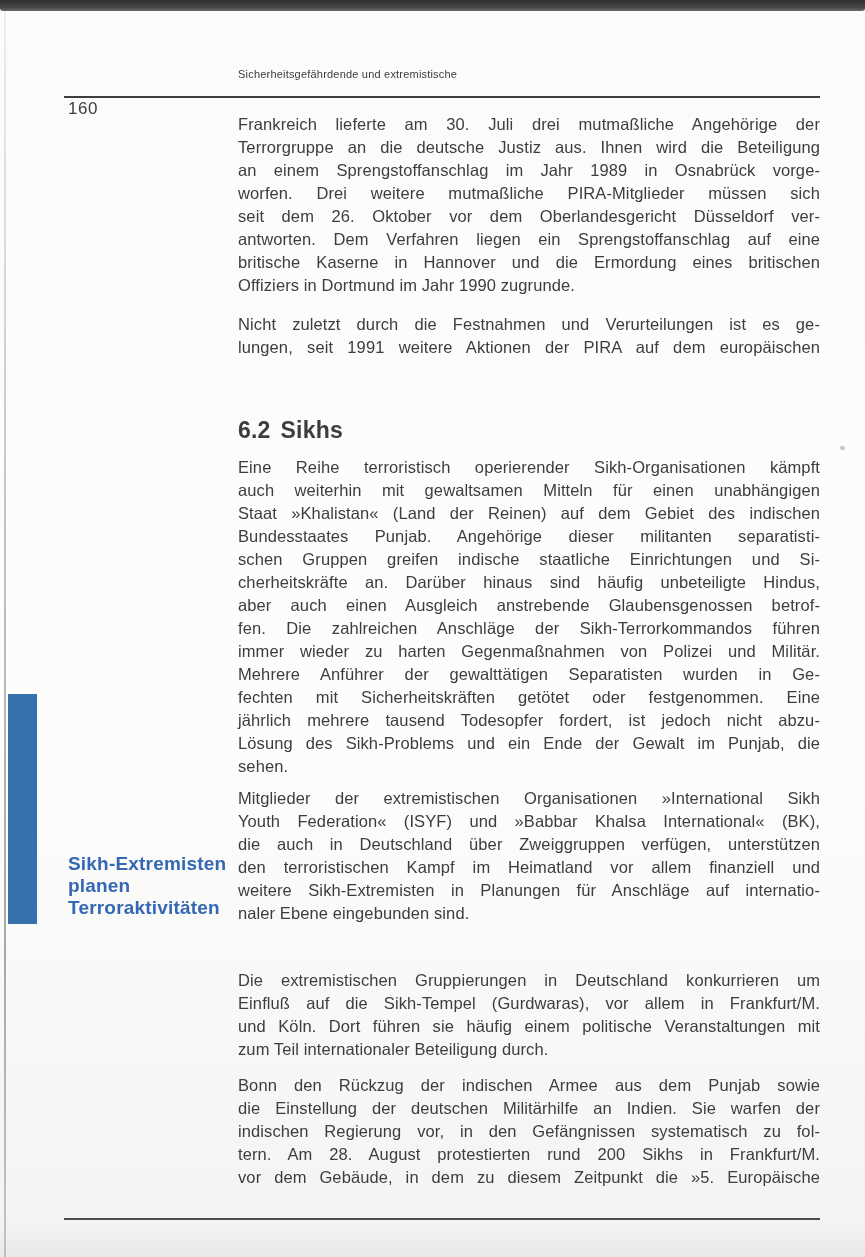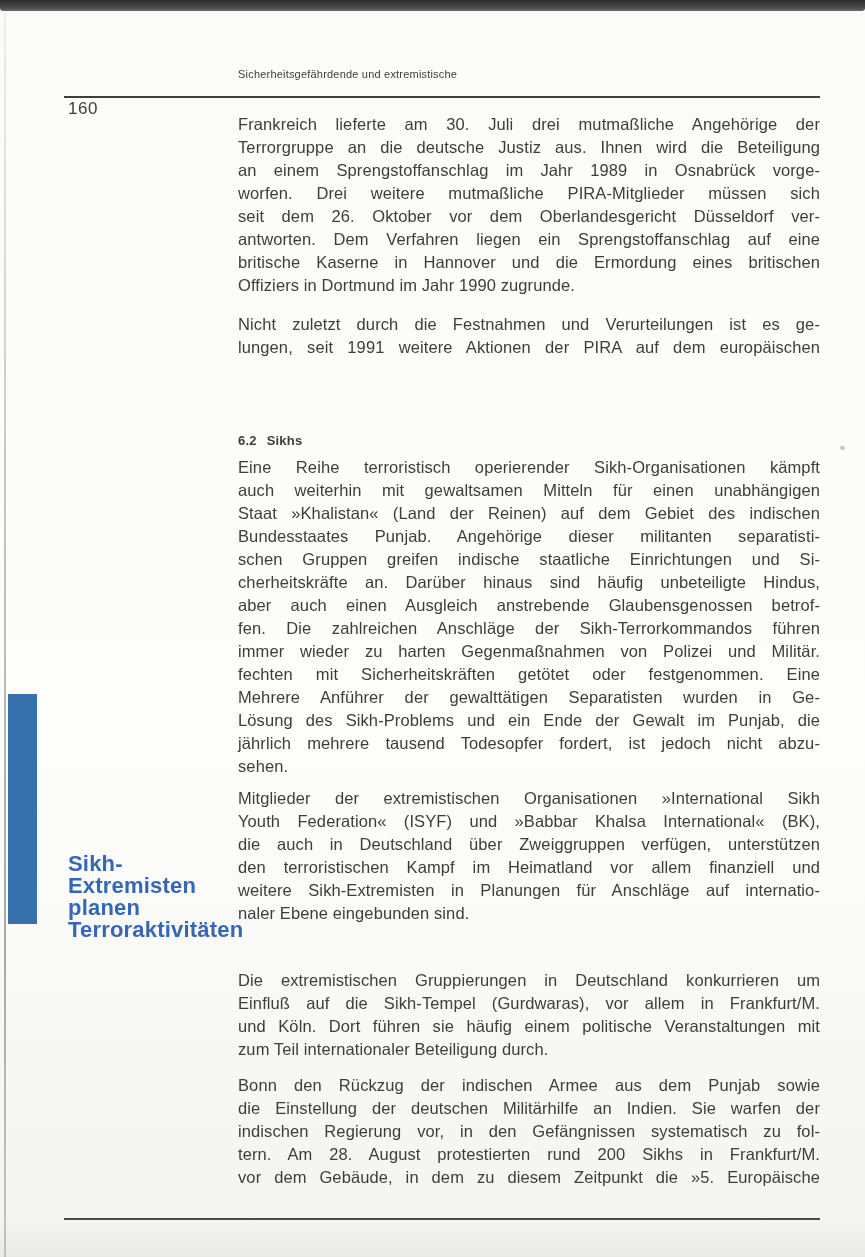--- a/index.html
+++ b/index.html
@@ -35,32 +35,32 @@
   }
   .rule.header-rule { top: 96px; }
   .rule.footer-rule { top: 1218px; height: 2px; background: #4a4a4a; }
   .para {
     position: absolute; left: 238px; width: 582px;
     font-size: 16.5px; line-height: 23px; letter-spacing: 0.1px;
   }
   .tline { text-align: justify; text-align-last: justify; }
   .tline.tlast { text-align: right; text-align-last: left; }
   .section-heading {
-    position: absolute; left: 238px; top: 433px;
-    font-size: 13px; font-weight: bold; letter-spacing: 0.2px;
+    position: absolute; left: 238px; top: 417px;
+    font-size: 23px; font-weight: bold; letter-spacing: 0.2px;
   }
   .section-heading .sec-num { margin-right: 10px; }
   .accent-bar {
     position: absolute; left: 8px; top: 694px; width: 29px; height: 230px;
     background: var(--accent-bar, #3671ae);
   }
   .margin-note {
     position: absolute; left: 68px; top: 853px; width: 168px;
     color: var(--margin-note-text, #3468b4);
-    font-weight: bold; font-size: 22px; line-height: 22px;
+    font-weight: bold; font-size: 19px; line-height: 22px;
     letter-spacing: 0.2px;
   }
   .margin-note .tline { text-align: left; text-align-last: left; }
   .scan-speck {
     position: absolute; left: 840px; top: 446px; width: 5px; height: 4px;
     background: #ababab; border-radius: 50% 40% 50% 45%; opacity: 0.65;
     transform: rotate(20deg);
   }
 </style>
 </head>
@@ -98,24 +98,24 @@
   <div class="para" style="top:456px">
       <div class="tline">Eine Reihe terroristisch operierender Sikh-Organisationen kämpft</div>
       <div class="tline">auch weiterhin mit gewaltsamen Mitteln für einen unabhängigen</div>
       <div class="tline">Staat »Khalistan« (Land der Reinen) auf dem Gebiet des indischen</div>
       <div class="tline">Bundesstaates Punjab. Angehörige dieser militanten separatisti-</div>
       <div class="tline">schen Gruppen greifen indische staatliche Einrichtungen und Si-</div>
       <div class="tline">cherheitskräfte an. Darüber hinaus sind häufig unbeteiligte Hindus,</div>
       <div class="tline">aber auch einen Ausgleich anstrebende Glaubensgenossen betrof-</div>
       <div class="tline">fen. Die zahlreichen Anschläge der Sikh-Terrorkommandos führen</div>
       <div class="tline">immer wieder zu harten Gegenmaßnahmen von Polizei und Militär.</div>
+      <div class="tline">Mehrere Anführer der gewalttätigen Separatisten wurden in Ge-</div>
       <div class="tline">fechten mit Sicherheitskräften getötet oder festgenommen. Eine</div>
-      <div class="tline">Mehrere Anführer der gewalttätigen Separatisten wurden in Ge-</div>
+      <div class="tline">jährlich mehrere tausend Todesopfer fordert, ist jedoch nicht abzu-</div>
       <div class="tline">Lösung des Sikh-Problems und ein Ende der Gewalt im Punjab, die</div>
-      <div class="tline">jährlich mehrere tausend Todesopfer fordert, ist jedoch nicht abzu-</div>
       <div class="tline tlast">sehen.</div>
     </div>
 
   <div class="para" style="top:787px">
       <div class="tline">Mitglieder der extremistischen Organisationen »International Sikh</div>
       <div class="tline">Youth Federation« (ISYF) und »Babbar Khalsa International« (BK),</div>
       <div class="tline">die auch in Deutschland über Zweiggruppen verfügen, unterstützen</div>
       <div class="tline">den terroristischen Kampf im Heimatland vor allem finanziell und</div>
       <div class="tline">weitere Sikh-Extremisten in Planungen für Anschläge auf internatio-</div>
       <div class="tline tlast">naler Ebene eingebunden sind.</div>

